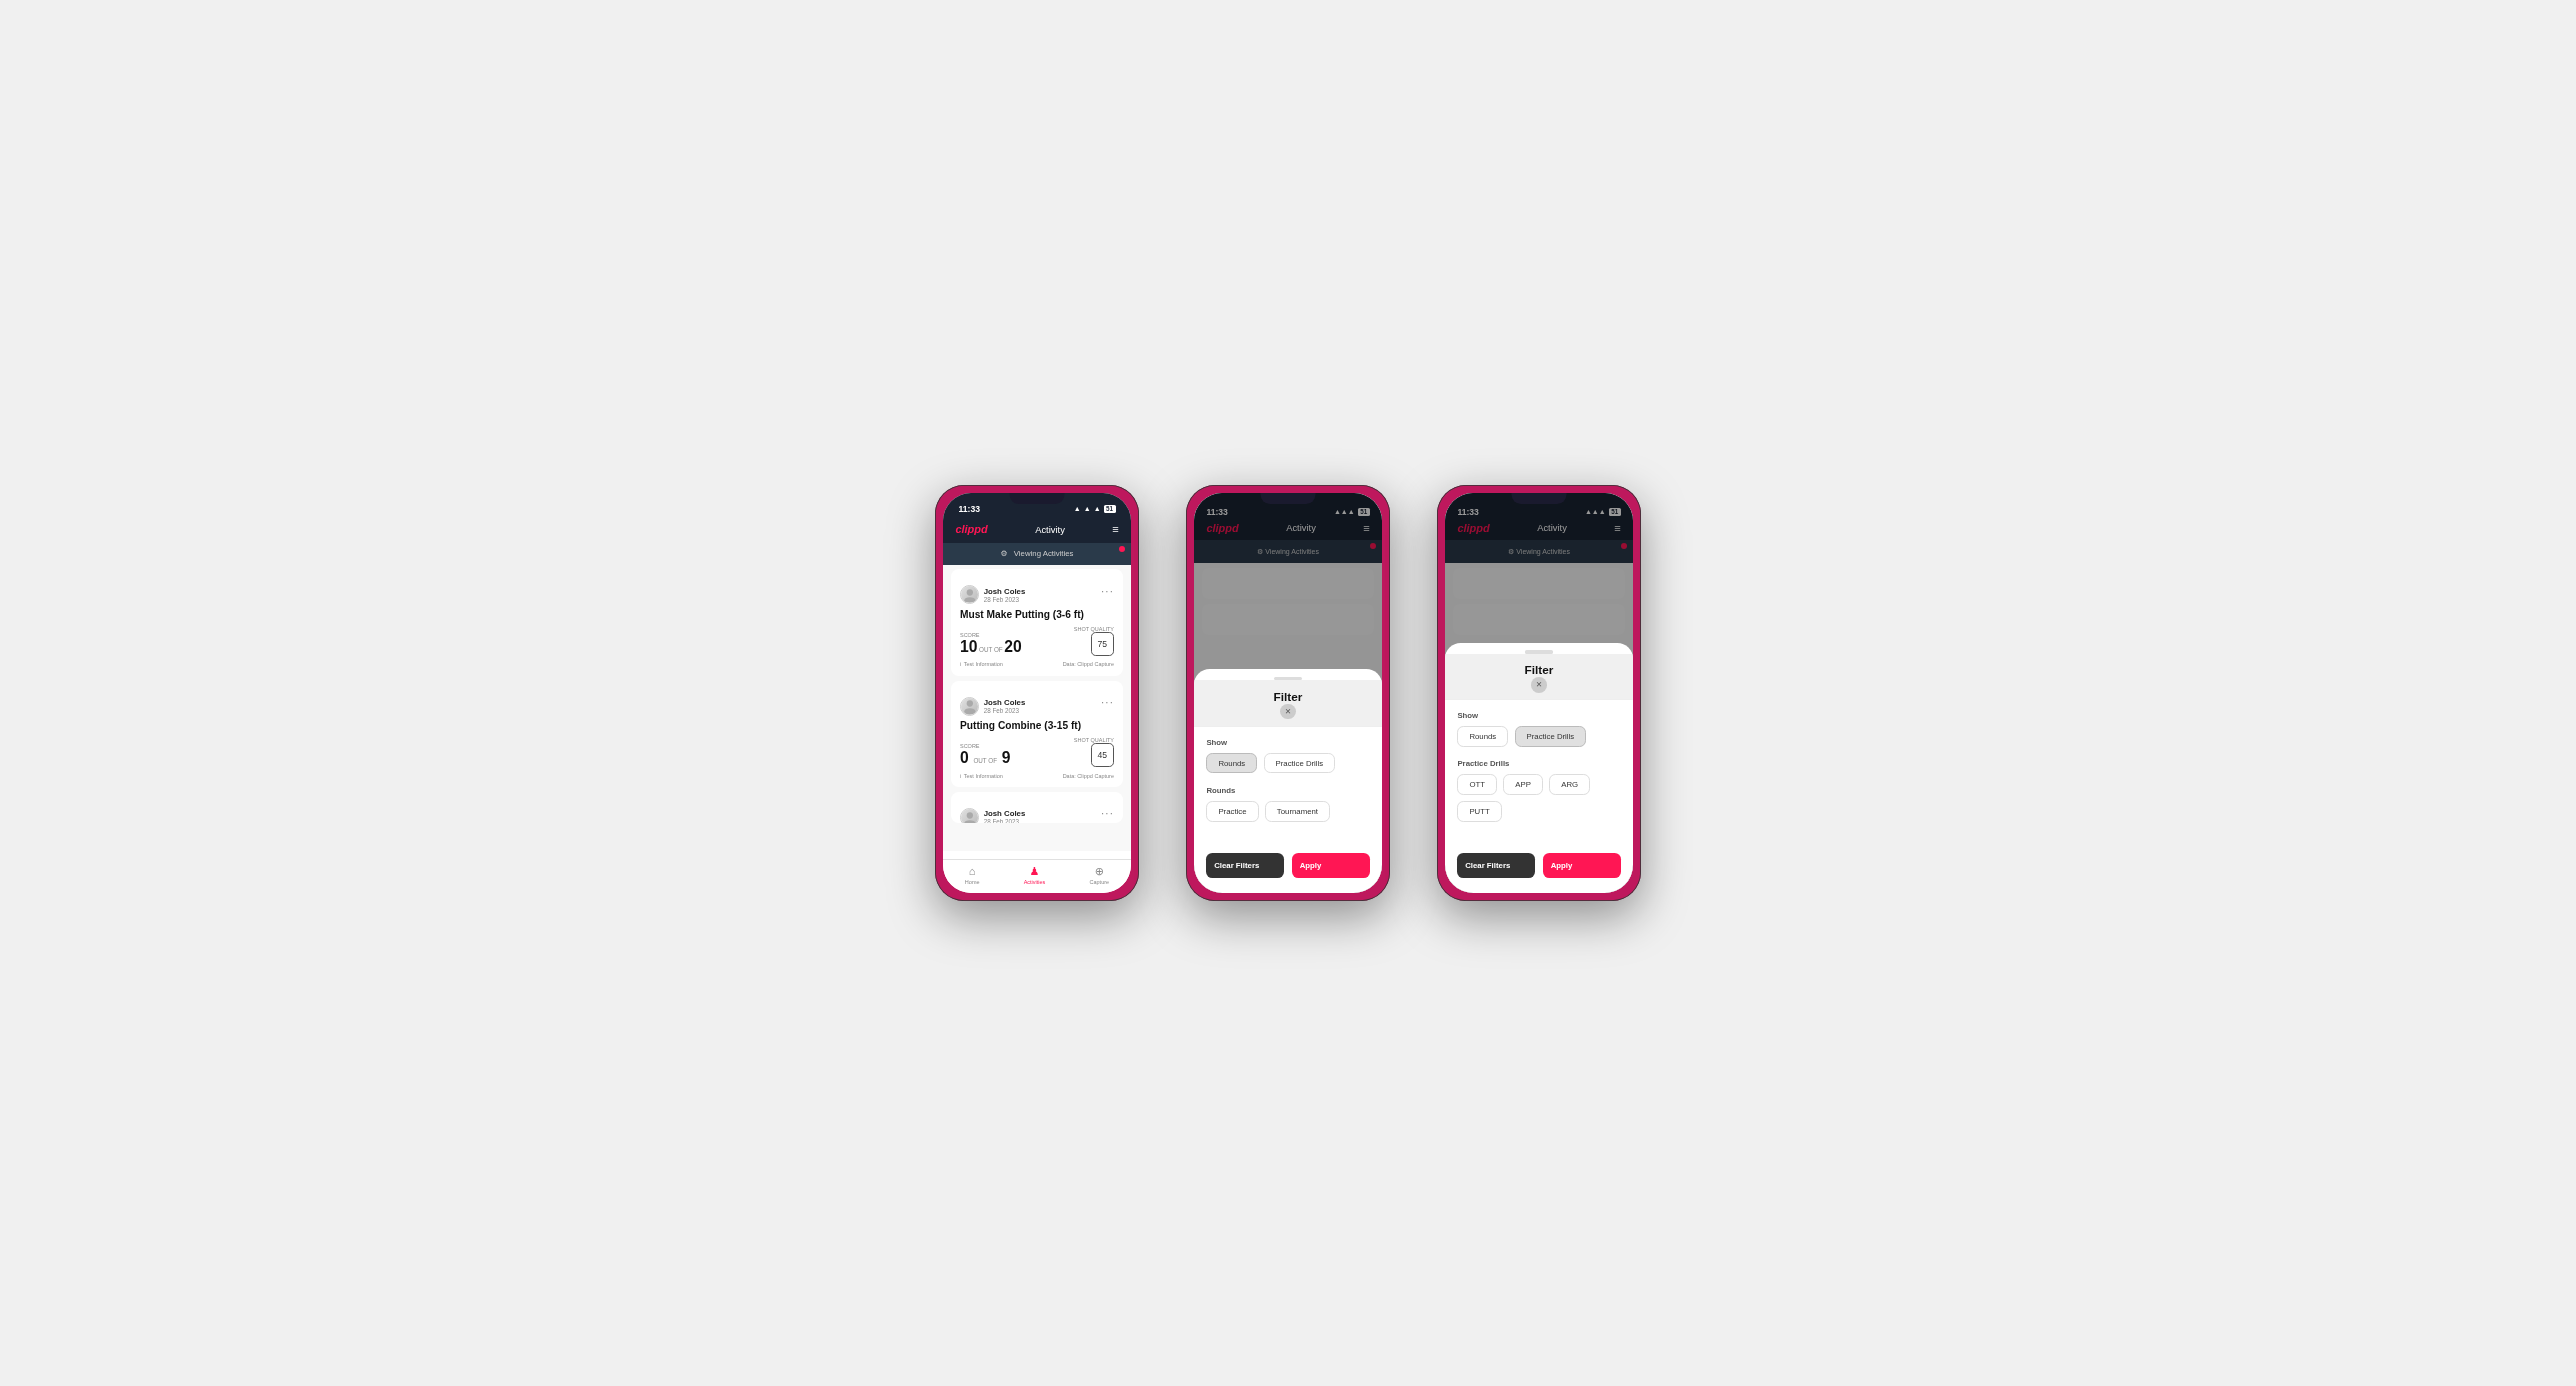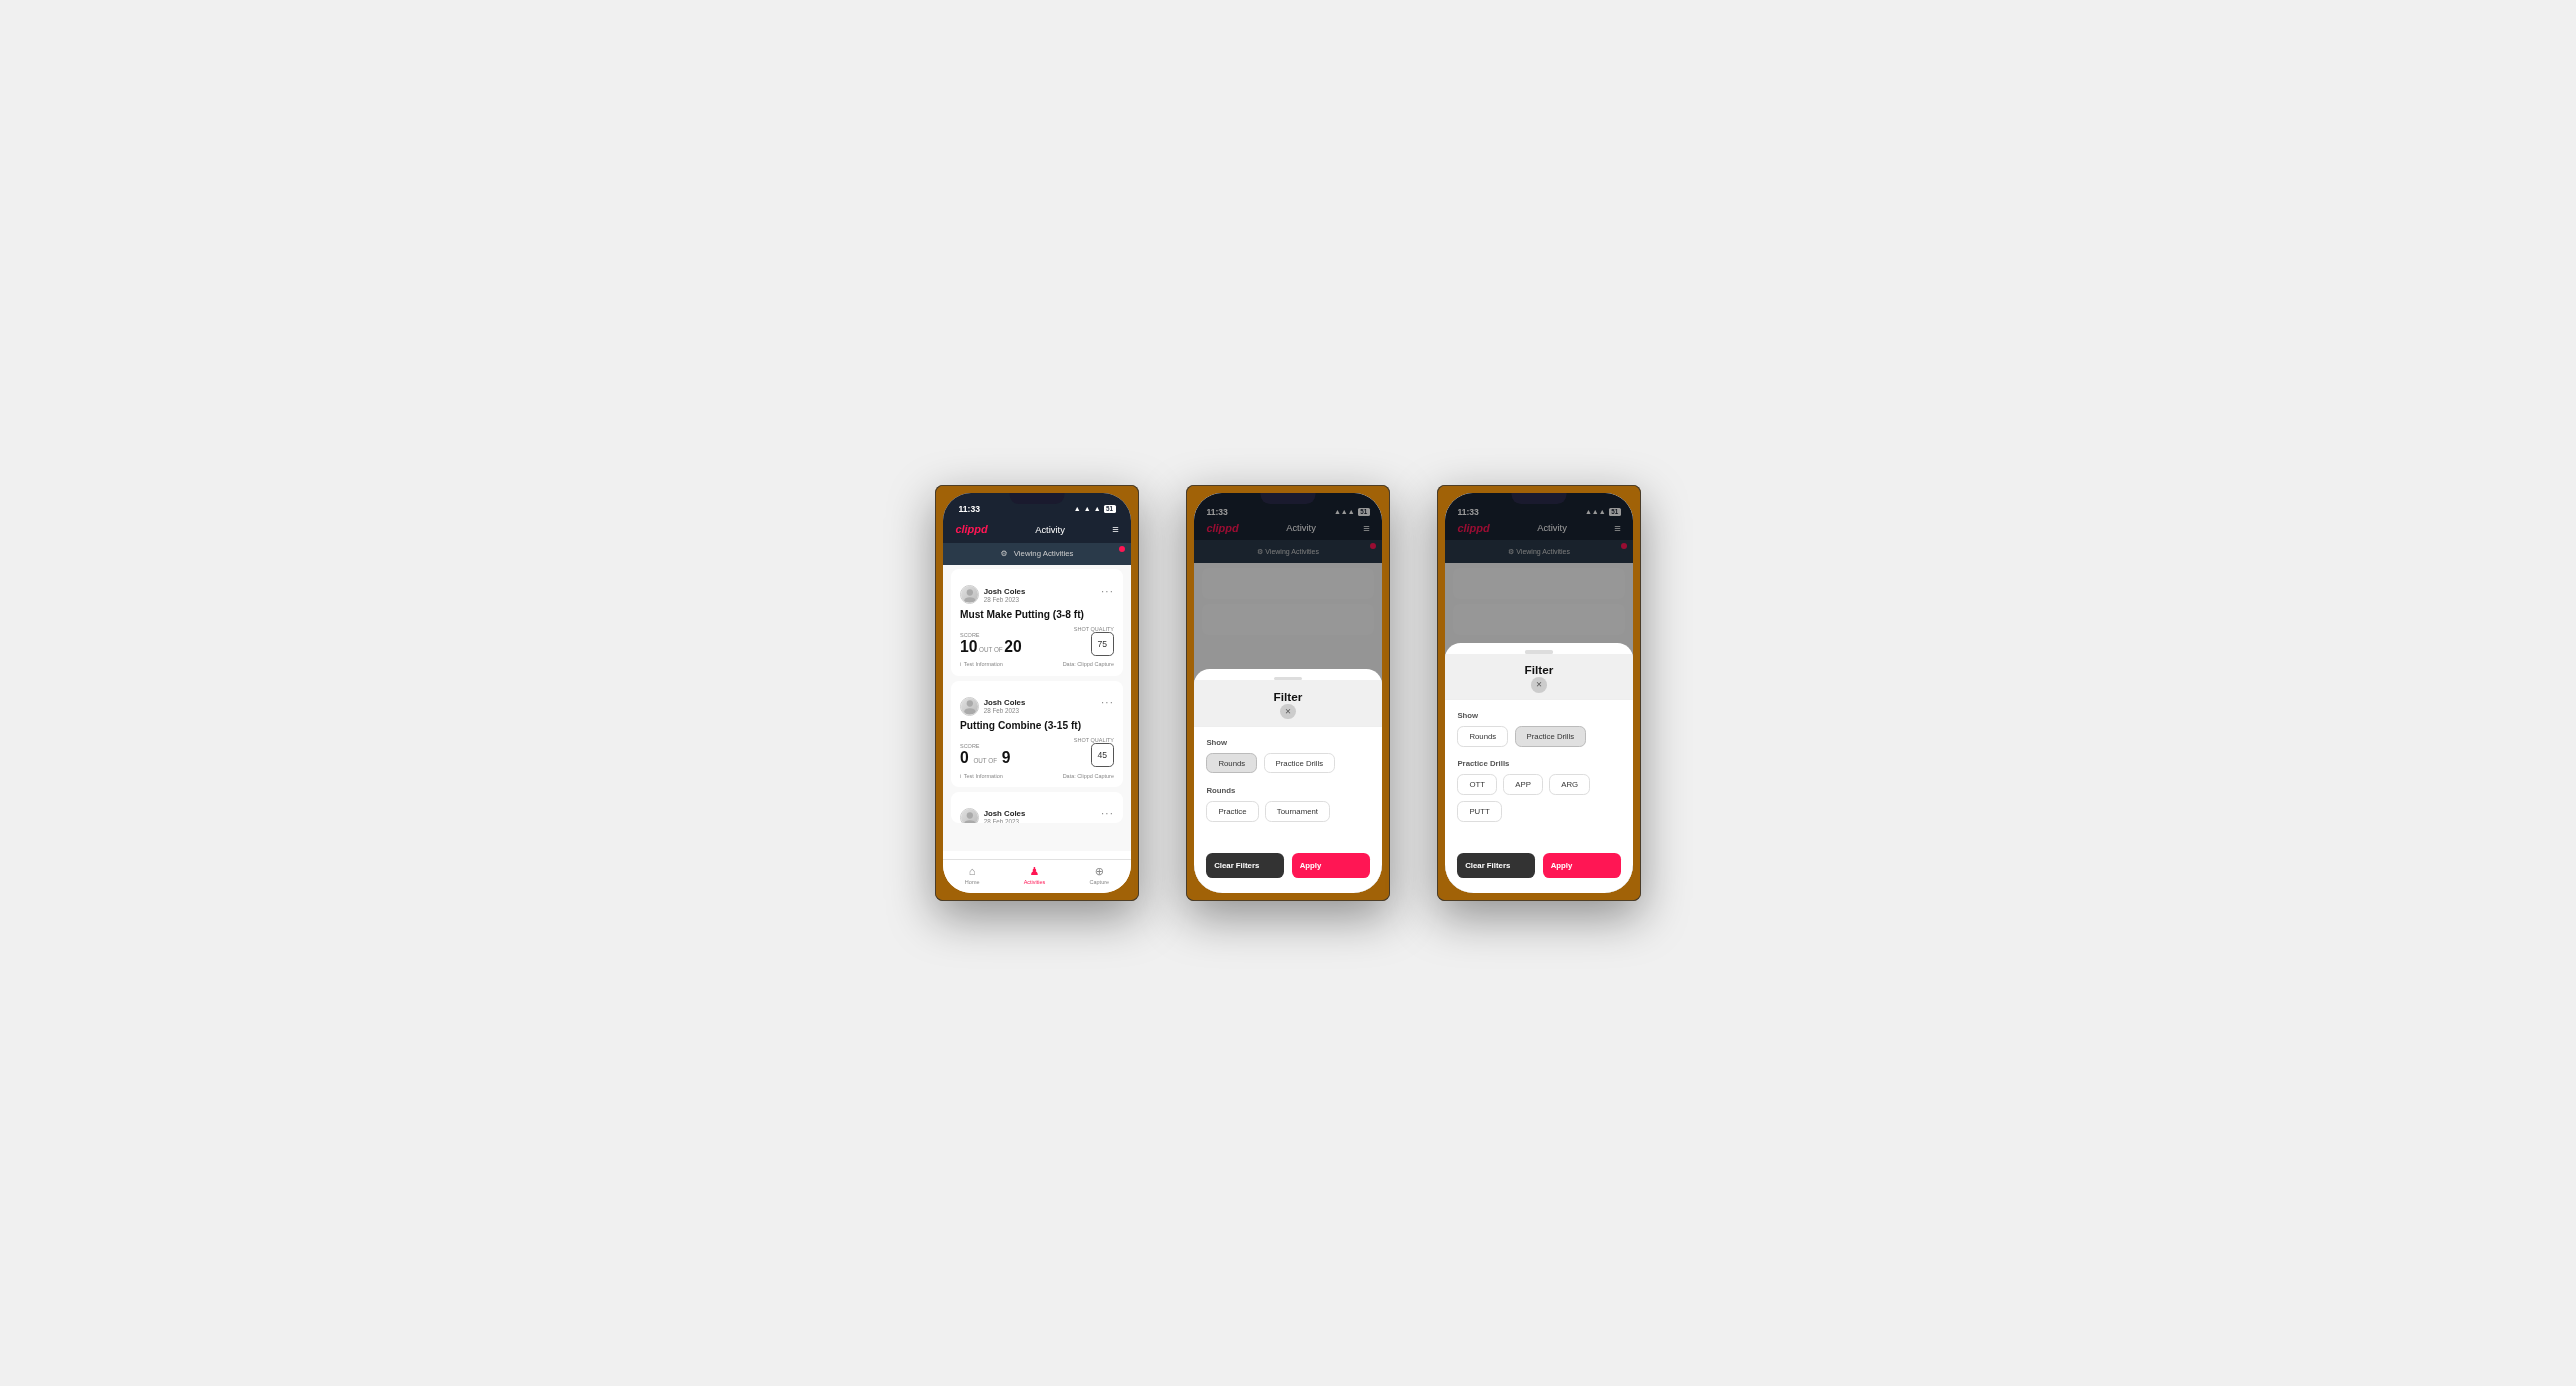--- a/index.html
+++ b/index.html
@@ -15,22 +15,22 @@
       display: flex;
       gap: 47px;
       align-items: center;
       padding: 47px;
     }
 
     
     .phone {
       width: 204px;
       height: 416px;
-      background: #a16207;
-      border-radius: 8px;
+      background: #be185d;
+      border-radius: 29px;
       padding: 7.8px;
       position: relative;
       box-shadow: 0 15.7px 47px rgba(0,0,0,0.4), inset 0 0 0 0.8px #333;
     }
     .phone-screen {
       width: 100%;
       height: 100%;
       background: #fff;
       border-radius: 28px;
       overflow: hidden;
@@ -429,21 +429,21 @@
                     </svg>
                 </div>
               </div>
               <div>
                 <div class="user-name">Josh Coles</div>
                 <div class="user-date">28 Feb 2023</div>
               </div>
             </div>
             <span class="more-icon">···</span>
           </div>
-          <div class="activity-title">Must Make Putting (3-8 ft)</div>
+          <div class="activity-title">Must Make Putting (3-6 ft)</div>
           <div style="display:flex; align-items:flex-end; gap:4.7px;">
             <div>
               <div class="stat-label">Score</div>
               <div style="display:flex;align-items:baseline;gap:0;">
                 <span class="stat-value">10</span>
                 <span class="stat-out-of">OUT OF</span>
                 <span class="stat-value">20</span>
               </div>
             </div>
             <div style="margin-left:auto;">

